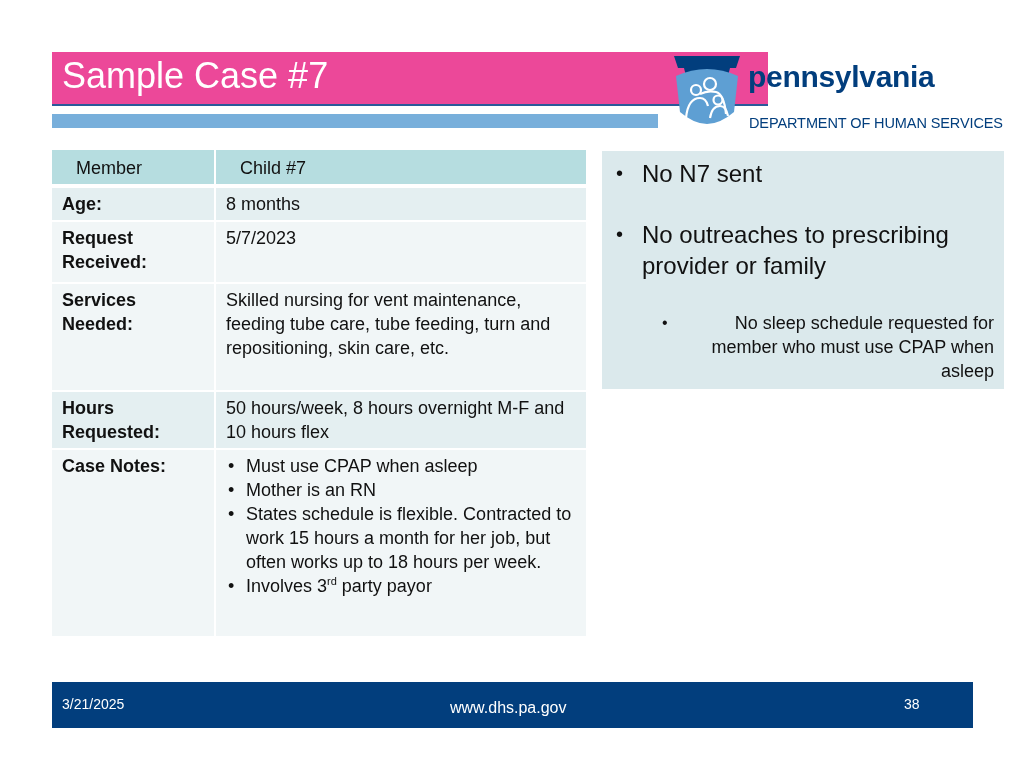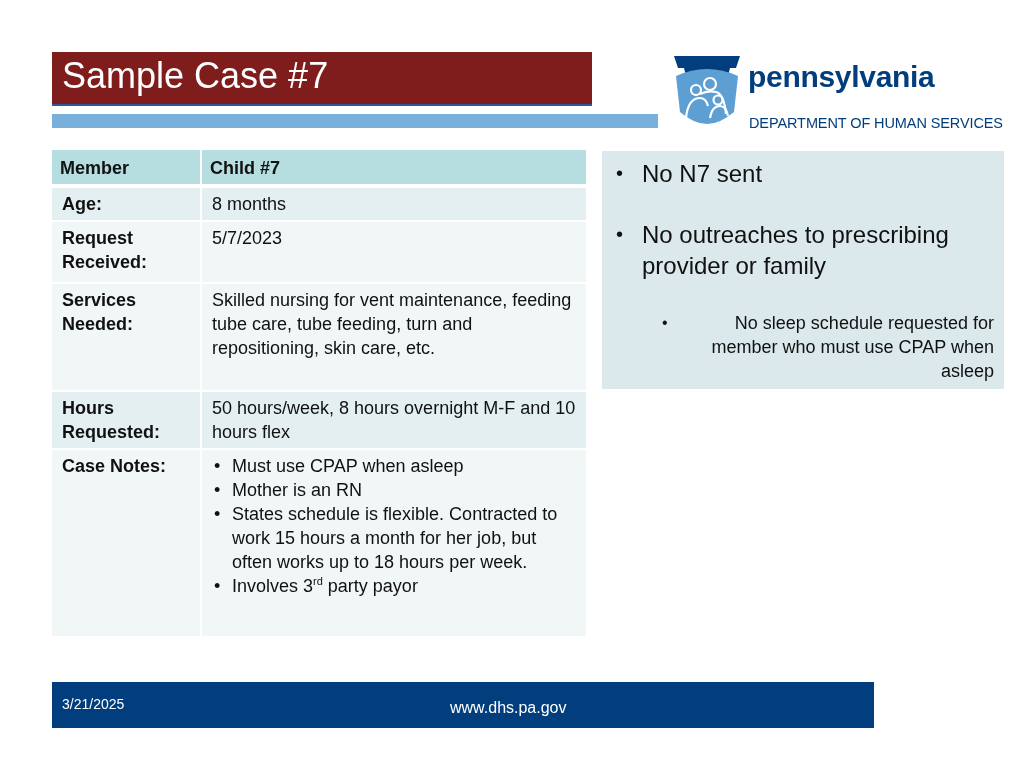--- a/index.html
+++ b/index.html
@@ -3,22 +3,22 @@
 <meta charset="utf-8">
 <style>
   html, body { margin:0; padding:0; }
   body {
     width:1024px; height:768px; position:relative; overflow:hidden;
     background:#ffffff;
     font-family:"Liberation Sans", sans-serif;
     color:#111;
   }
   .title-bar {
-    position:absolute; left:52px; top:52px; width:540px; height:52px;
-    background:#7f1d1d; border-bottom:2px solid #2a5a9a;
+    position:absolute; left:52px; top:52px; width:716px; height:52px;
+    background:#ec4899; border-bottom:2px solid #2a5a9a;
   }
   .title-bar .title {
     position:absolute; left:10px; top:2px;
     color:#ffffff; font-size:36px; line-height:44px;
   }
   .title-stripe {
     position:absolute; left:52px; top:114px; width:606px; height:14px;
     background:#78afdb;
   }
   .logo { position:absolute; left:670px; top:54px; width:340px; height:72px; }
@@ -32,21 +32,21 @@
     font-size:14.5px; line-height:18px; letter-spacing:-0.1px;
   }
 
   table.case {
     position:absolute; left:52px; top:150px; width:534px;
     border-collapse:separate; border-spacing:0;
     font-size:18px; line-height:24px;
   }
   table.case td { vertical-align:top; padding:4px 10px; }
   table.case td.label { width:128px; font-weight:bold; border-right:2px solid #ffffff; }
-  table.case tr.head td { background:#b6dde0; padding:6px 10px 4px 8px; font-weight:bold; border-bottom:4px solid #ffffff; }
+  table.case tr.head td { background:#b6dde0; padding:6px 10px 4px 24px; font-weight:normal; border-bottom:4px solid #ffffff; }
   table.case tr.r-a td { background:#e4eff1; border-bottom:2px solid #ffffff; }
   table.case tr.r-b td { background:#f1f6f7; border-bottom:2px solid #ffffff; }
   table.case tr.services td { height:98px;margin-top:32px; }
   table.case tr.notes td { height:178px; }
   ul.notes { margin:0; padding:0; list-style:none; }
   ul.notes li { position:relative; padding-left:20px; }
   ul.notes li::before { content:"•"; position:absolute; left:2px; top:0; }
   sup { font-size:11px; line-height:0; }
 
   .side-panel {
@@ -60,21 +60,21 @@
     position:absolute; left:14px; font-size:20px; line-height:31px;
   }
   .side-panel .b2 {
     position:absolute; left:92px; width:300px; font-size:18px; line-height:24px;
   }
   .side-panel .dot2 {
     position:absolute; left:60px; font-size:16px; line-height:24px;
   }
 
   .footer {
-    position:absolute; left:52px; top:682px; width:822px; height:46px;
+    position:absolute; left:52px; top:682px; width:921px; height:46px;
     background:#023e7d; color:#ffffff;
   }
   .footer .date { position:absolute; left:10px; top:14px; font-size:14px; }
   .footer .url { position:absolute; left:398px; top:17px; font-size:16px; }
   .footer .page { position:absolute; left:852px; top:14px; font-size:14px; }
 </style>
 </head>
 <body>
 
 <div class="title-bar">

